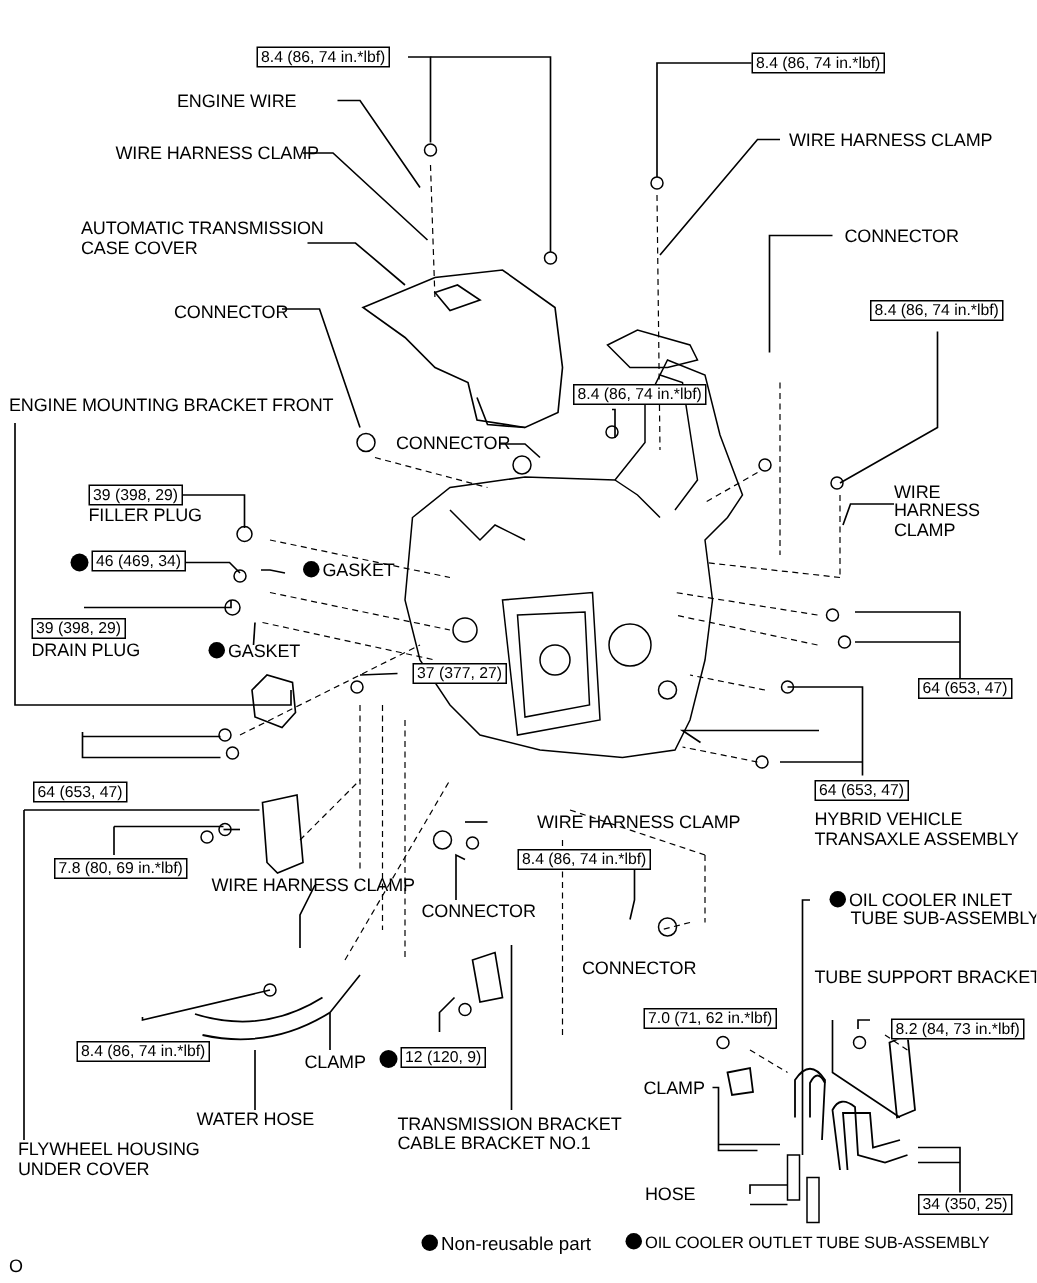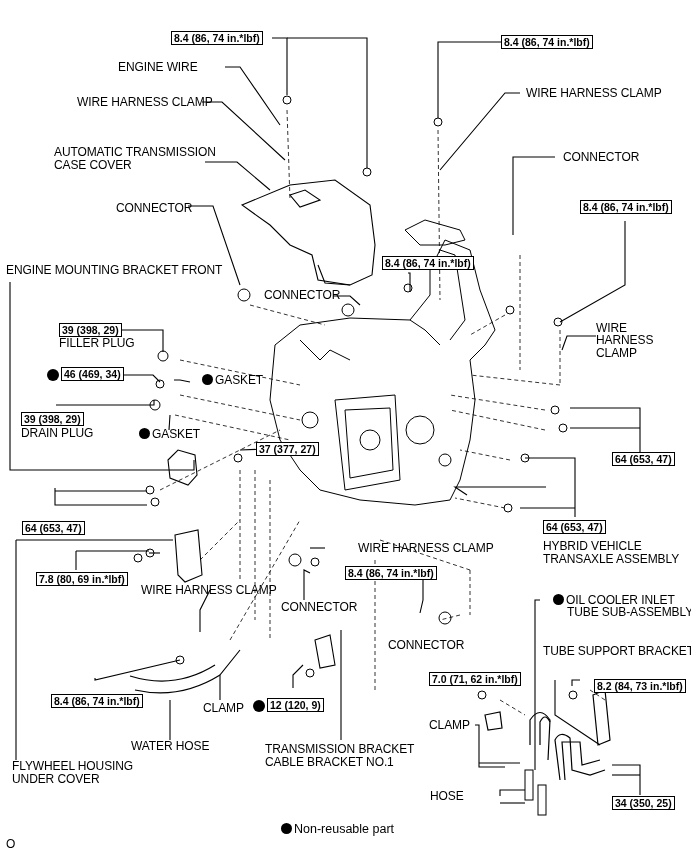--- a/index.html
+++ b/index.html
@@ -1,20 +1,20 @@
 <!DOCTYPE html>
 <html><head>
 <meta charset="utf-8">
 <style>
   html, body { margin:0; padding:0; background:#fff; }
   #canvas { position:relative; width:691px; height:855px; overflow:hidden; background:#fff;
     font-family:"Liberation Sans", sans-serif; color:#000; }
   svg#art { position:absolute; left:0; top:0; }
   .lbl { position:absolute; font-size:12px; line-height:12px; white-space:nowrap; letter-spacing:-0.1px; }
-  .tq { position:absolute; font-size:10.5px; font-weight:bold; line-height:12px; border:1.3px solid #000;
+  .tq { position:absolute; font-size:10.5px; font-weight:normal; line-height:12px; border:1.3px solid #000;
         padding:0 2px; background:#fff; white-space:nowrap; }
   .dot { display:inline-block; width:11px; height:11px; border-radius:50%; background:#000; vertical-align:-1px; margin-right:2px; }
   .abs-dot { position:absolute; width:12px; height:12px; border-radius:50%; background:#000; }
   .legend { position:absolute; font-size:12.5px; line-height:14px; white-space:nowrap; }
   .legend .tqbox { border:1.3px solid #000; padding:0 2px; font-weight:normal; }
 </style>
 </head>
 <body>
 
 <div id="canvas">
@@ -176,21 +176,21 @@
   </g>
 </svg>
 
 <div class="tq" style="left:171px;top:31px;">8.4 (86, 74 in.*lbf)</div>
 <div class="tq" style="left:501px;top:35px;">8.4 (86, 74 in.*lbf)</div>
 <div class="tq" style="left:580px;top:200px;">8.4 (86, 74 in.*lbf)</div>
 <div class="tq" style="left:382px;top:256px;">8.4 (86, 74 in.*lbf)</div>
 <div class="tq" style="left:59px;top:323px;">39 (398, 29)</div>
 <div class="tq" style="left:61px;top:367px;">46 (469, 34)</div>
 <div class="tq" style="left:21px;top:412px;">39 (398, 29)</div>
-<div class="tq" style="left:256px;top:442px;">37 (377, 27)</div>
+<div class="tq" style="left:275px;top:442px;">37 (377, 27)</div>
 <div class="tq" style="left:612px;top:452px;">64 (653, 47)</div>
 <div class="tq" style="left:22px;top:521px;">64 (653, 47)</div>
 <div class="tq" style="left:543px;top:520px;">64 (653, 47)</div>
 <div class="tq" style="left:36px;top:572px;">7.8 (80, 69 in.*lbf)</div>
 <div class="tq" style="left:345px;top:566px;">8.4 (86, 74 in.*lbf)</div>
 <div class="tq" style="left:51px;top:694px;">8.4 (86, 74 in.*lbf)</div>
 <div class="tq" style="left:267px;top:698px;">12 (120, 9)</div>
 <div class="tq" style="left:429px;top:672px;">7.0 (71, 62 in.*lbf)</div>
 <div class="tq" style="left:594px;top:679px;">8.2 (84, 73 in.*lbf)</div>
 <div class="tq" style="left:612px;top:796px;">34 (350, 25)</div>
@@ -228,15 +228,18 @@
 <div class="lbl" style="left:131px;top:740px;">WATER HOSE</div>
 <div class="lbl" style="left:265px;top:743px;">TRANSMISSION BRACKET</div>
 <div class="lbl" style="left:265px;top:756px;">CABLE BRACKET NO.1</div>
 <div class="lbl" style="left:12px;top:760px;">FLYWHEEL HOUSING</div>
 <div class="lbl" style="left:12px;top:773px;">UNDER COVER</div>
 <div class="lbl" style="left:430px;top:790px;">HOSE</div>
 
 <div class="legend" style="left:281px;top:822px;">
   <span class="dot"></span><span>Non-reusable part</span>
 </div>
+<div class="lbl" style="left:417px;top:822px;font-size:11px;">
+  <span class="dot"></span><span>OIL COOLER OUTLET TUBE SUB-ASSEMBLY</span>
+</div>
 <div class="lbl" style="left:6px;top:838px;font-size:12px;">O</div>
 
 </div>
 
 </body></html>

